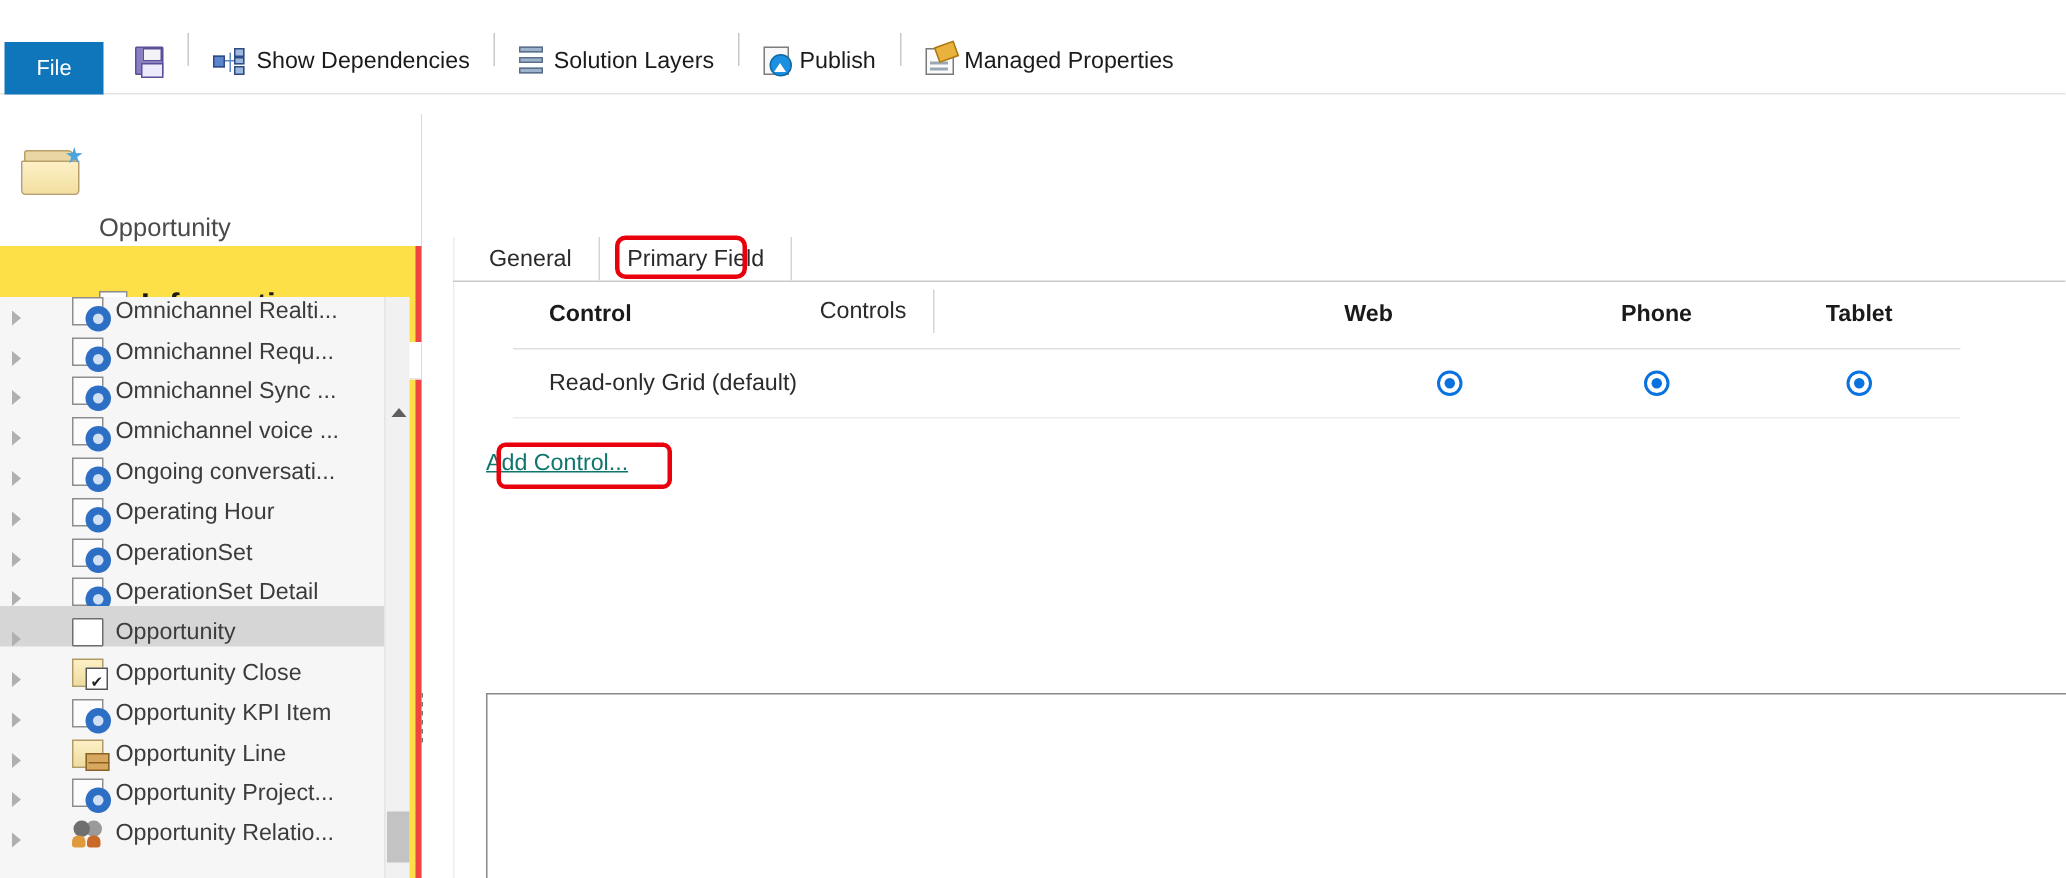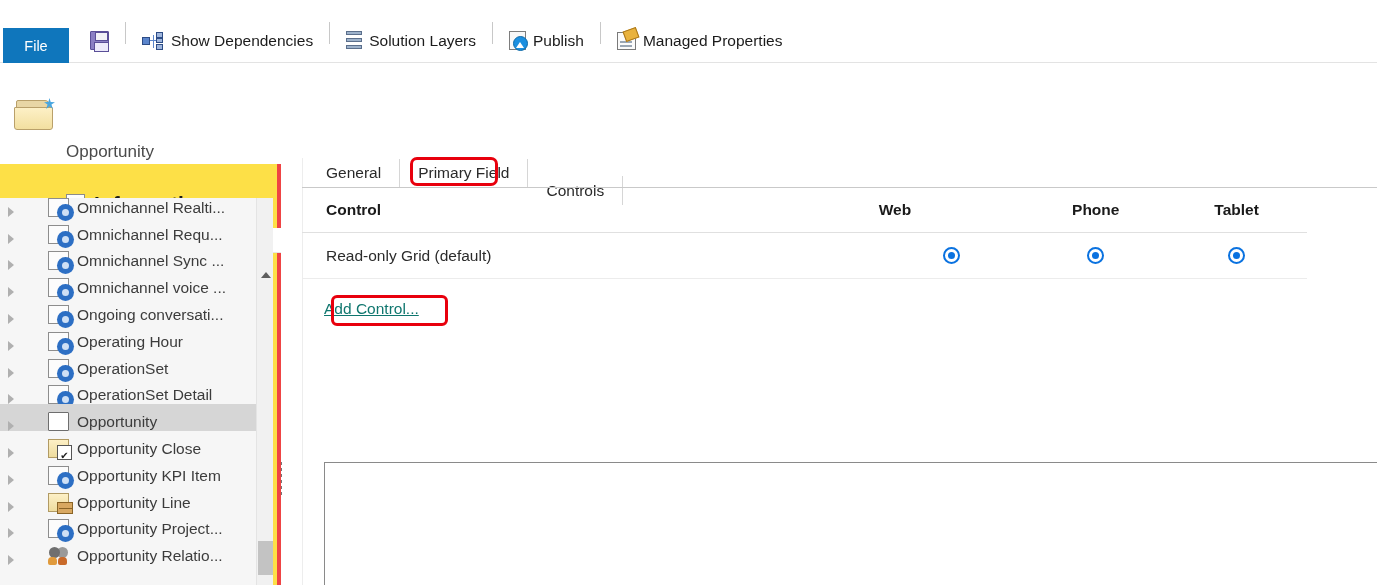--- a/index.html
+++ b/index.html
@@ -244,21 +244,21 @@
     position: absolute;
     left: 282px; top: 64px;
     width: 1095px; height: 521px;
     background: #ffffff;
   }
   .tabs {
     position: absolute;
     left: 25px; top: 94px;
     height: 30px;
     display: flex;
-    align-items: center;
+    align-items: flex-start;
   }
   .tab {
     height: 29px;
     padding: 0 18px;
     display: flex;
     align-items: center;
     font-size: 15.5px;
     color: #2a2a2a;
     background: #ffffff;
     border-right: 1px solid #d6d6d6;
@@ -279,20 +279,21 @@
     position: absolute;
     left: 20px; top: 123px;
     width: 1075px; height: 1px;
     background: #c9c9c9;
   }
 
   .table {
     position: absolute;
     left: 20px; top: 124px;
     width: 1005px;
+    padding-left: 40px;
   }
   .thead {
     height: 45px;
     display: flex;
     align-items: center;
     border-bottom: 1px solid #e0e0e0;
     font-size: 15.5px;
     font-weight: bold;
     color: #1a1a1a;
   }

